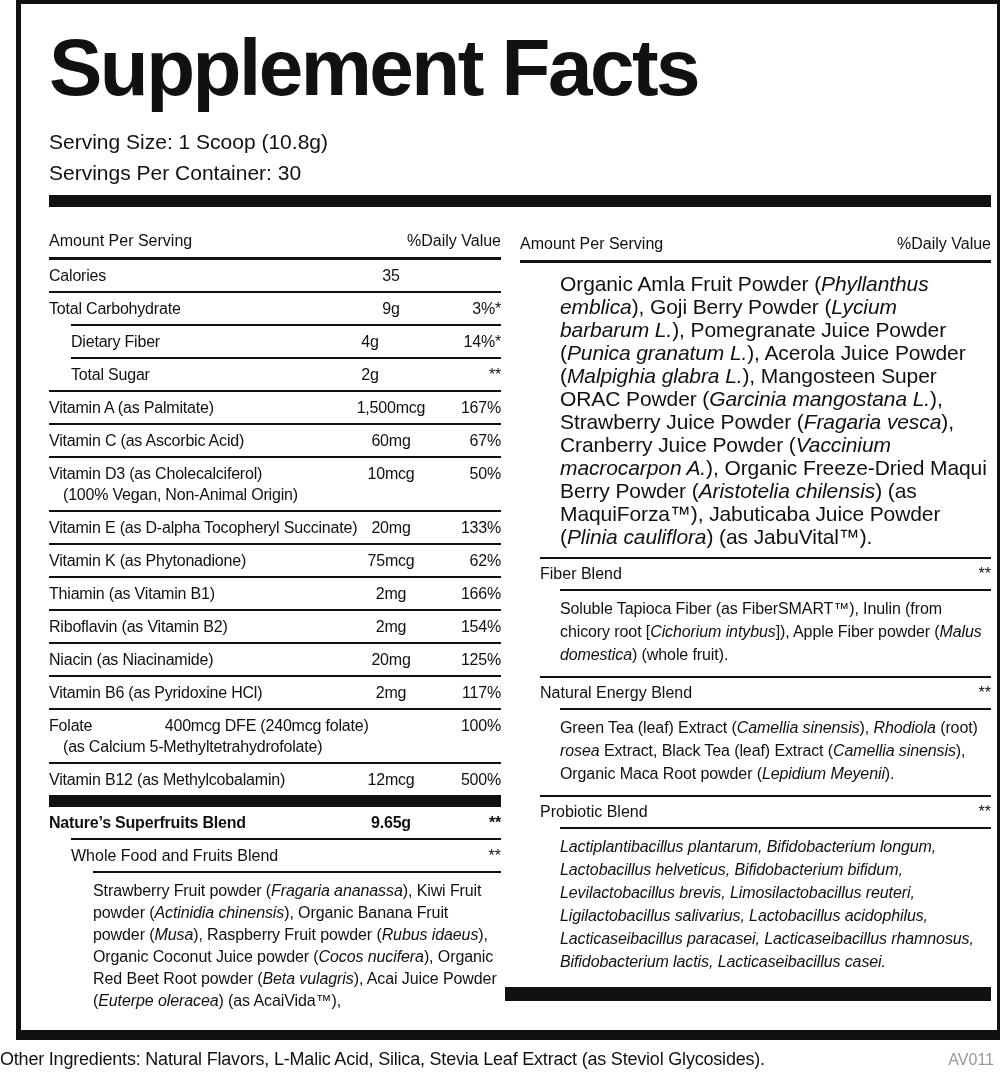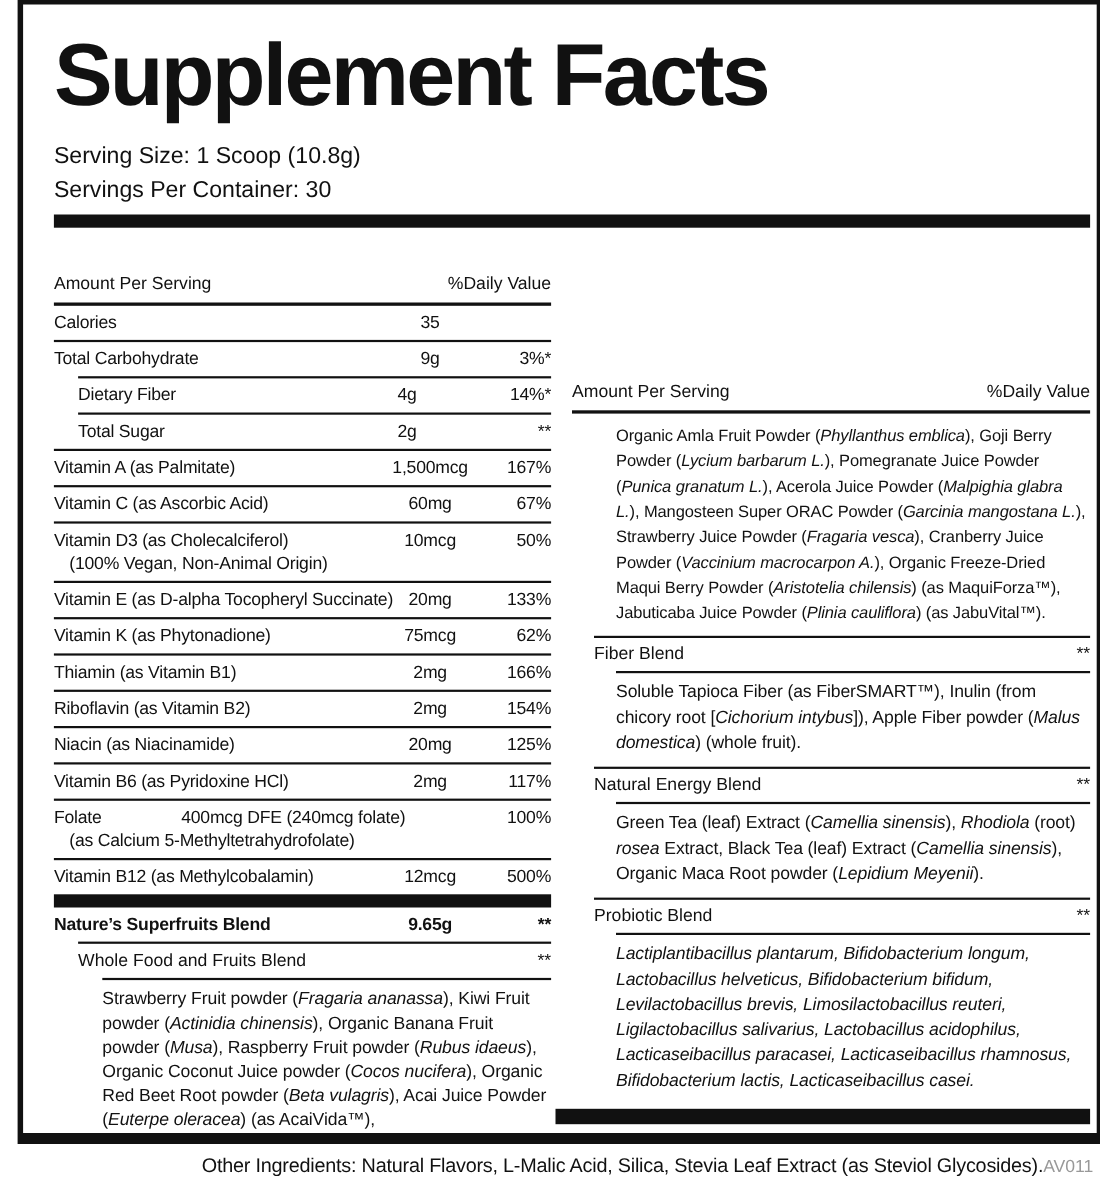--- a/index.html
+++ b/index.html
@@ -18,21 +18,21 @@
     border:5px solid var(--ink);
     border-top-width:4px;border-right-width:7px;border-bottom-width:10px;
     padding:0 6px 16px 28px;overflow:hidden;
   }
   .title{
     font-size:80px;font-weight:bold;letter-spacing:-2.5px;
     line-height:0.95;margin:26px 0 0 0;white-space:nowrap;
   }
   .serving-block{margin-top:20px;font-size:21px;line-height:31px;}
   .bar{height:12px;background:var(--ink);margin-top:7px;}
-  .cols{display:flex;align-items:flex-end;height:823px;}
+  .cols{display:flex;align-items:center;height:823px;}
   .lcol{width:452px;flex:none;}
   .vdiv{width:4px;background:var(--ink);flex:none;}
   .rcol{flex:1;min-width:0;padding-left:15px;display:flex;flex-direction:column;}
   .thead{
     display:flex;justify-content:space-between;
     font-size:16px;padding:7px 0;border-bottom:3px solid var(--ink);
     font-weight:normal;
   }
   .nrow{
     display:grid;grid-template-columns:minmax(0,1fr) 100px 60px;
@@ -51,29 +51,29 @@
   .wf-row{
     margin-left:22px;border-top:2.5px solid var(--ink);
     display:grid;grid-template-columns:minmax(0,1fr) 60px;
     font-size:16px;line-height:21px;padding:5px 0;
   }
   .wf-row .dv{text-align:right;}
   .lpara{
     margin-left:44px;border-top:2.5px solid var(--ink);
     padding-top:7px;font-size:16px;line-height:22px;letter-spacing:-0.1px;
   }
-  .rpara1{margin:9px 0 9px 40px;font-size:15px;line-height:23px;letter-spacing:-0.1px;}
+  .rpara1{margin:9px 0 9px 40px;font-size:21px;line-height:23px;letter-spacing:-0.1px;}
   .rsec{border-top:2.5px solid var(--ink);margin-left:20px;}
   .rsec .bhead{display:flex;justify-content:space-between;font-size:16px;padding:6px 0;}
   .rsec .rule2{border-top:2px solid var(--ink);margin-left:20px;}
   .rsec .rpara{margin:6px 0 10px 20px;font-size:16px;line-height:23px;letter-spacing:-0.1px;}
   .rbar{height:14px;background:var(--ink);margin:4px 0 8px -15px;flex:none;}
   .footnotes{font-size:16px;line-height:25px;}
   .bottom{
-    display:flex;justify-content:flex-end;align-items:baseline;
+    display:flex;justify-content:space-between;align-items:baseline;
     margin-top:9px;padding-right:6px;
   }
   .oi{font-size:18px;letter-spacing:-0.2px;}
   .code{color:var(--muted);font-size:16px;}
   i{font-style:italic;}
 </style>
 </head>
 <body>
 
 <div class="panel">

